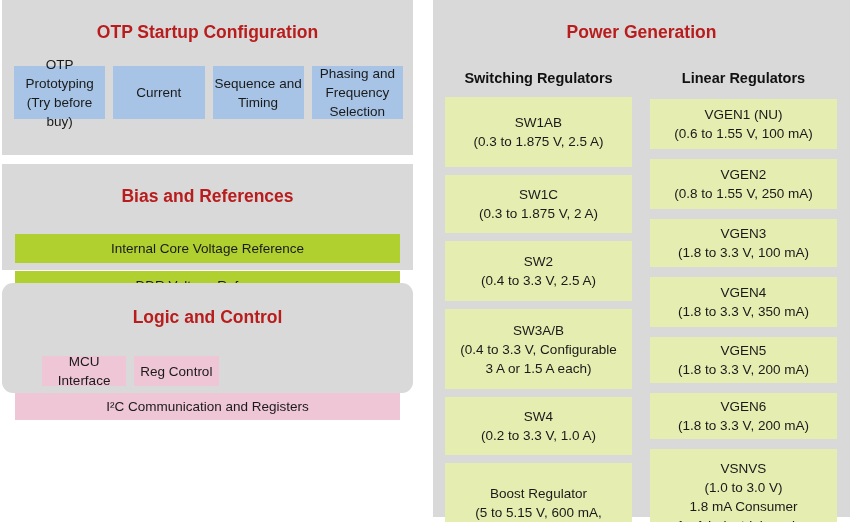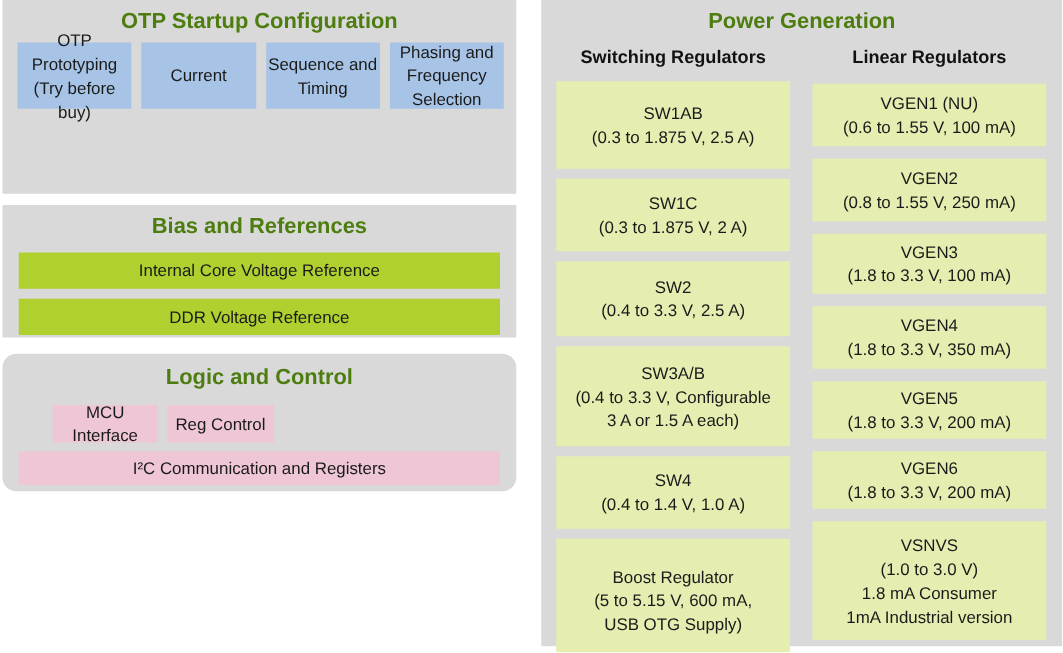--- a/index.html
+++ b/index.html
@@ -9,27 +9,27 @@
     width: 850px;
     height: 522px;
     background: #ffffff;
     font-family: "Liberation Sans", "DejaVu Sans", sans-serif;
     color: #1a1a1a;
     overflow: hidden;
   }
   .panel { position: absolute; background: #d9d9d9; }
 
   h2 {
-    margin: 0;
+    margin: 16px;
     padding-top: 6px;
     font-size: 17.5px;
     line-height: 21px;
     font-weight: 700;
     text-align: center;
-    color: #4d7c0f;
+    color: #b91c1c;
   }
 
   .box {
     display: flex;
     align-items: center;
     justify-content: center;
     text-align: center;
     white-space: pre-line;
     font-size: 13.5px;
     line-height: 19px;
@@ -133,21 +133,21 @@
         <div class="box pale" style="height:70px">SW1AB
 (0.3 to 1.875 V, 2.5 A)</div>
         <div class="box pale" style="height:58px">SW1C
 (0.3 to 1.875 V, 2 A)</div>
         <div class="box pale" style="height:60px">SW2
 (0.4 to 3.3 V, 2.5 A)</div>
         <div class="box pale" style="height:80px">SW3A/B
 (0.4 to 3.3 V, Configurable
 3 A or 1.5 A each)</div>
         <div class="box pale" style="height:58px">SW4
-(0.4 to 1.4 V, 1.0 A)</div>
+(0.2 to 3.3 V, 1.0 A)</div>
         <div class="box pale" style="height:98px">Boost Regulator
 (5 to 5.15 V, 600 mA,
 USB OTG Supply)</div>
       </div>
 
       <div class="col linear">
         <div class="col-header">Linear Regulators</div>
         <div class="box pale" style="height:50px">VGEN1 (NU)
 (0.6 to 1.55 V, 100 mA)</div>
         <div class="box pale" style="height:50px">VGEN2

